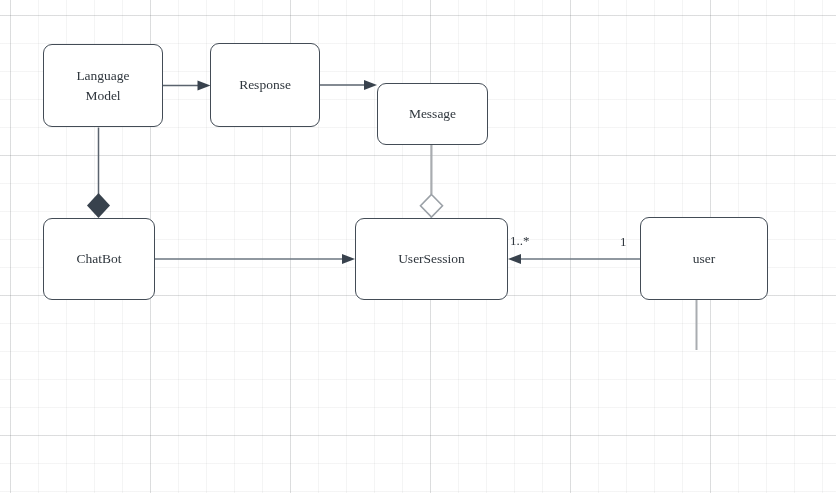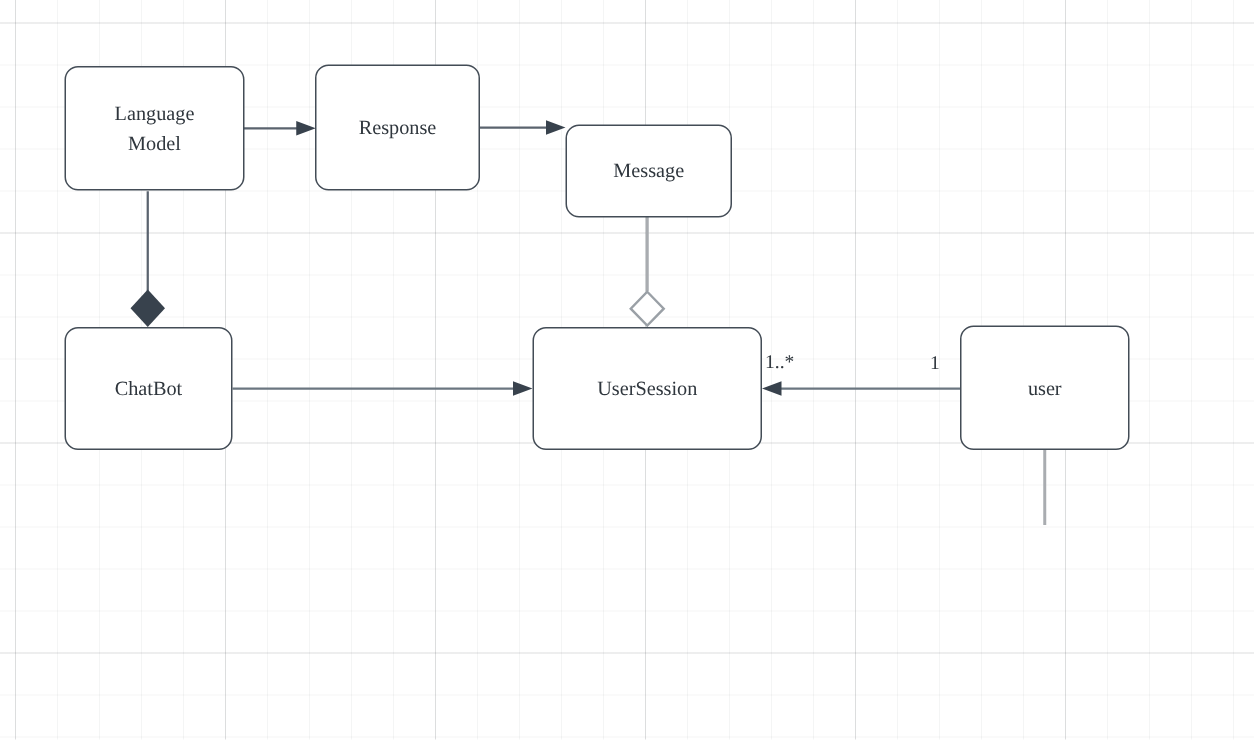--- a/index.html
+++ b/index.html
@@ -41,21 +41,21 @@
     color: #2f363d;
     font-size: 13.5px;
     line-height: 1.45;
   }
   .node .lbl { display: inline-block; max-width: 86px; }
   .n-language-model { left: 43px;  top: 44px;  width: 120px; height: 83px; }
   .n-response       { left: 210px; top: 43px;  width: 110px; height: 84px; align-items: center; }
   .n-message        { left: 377px; top: 43px;  width: 111px; height: 62px; margin-top: 40px; }
   .n-chatbot        { left: 43px;  top: 218px; width: 112px; height: 82px; text-align: right; }
   .n-usersession    { left: 355px; top: 218px; width: 153px; height: 82px; }
-  .n-user           { left: 640px; top: 217px; width: 113px; height: 83px; }
+  .n-user           { left: 640px; top: 217px; width: 128px; height: 83px; }
   .n-preference     { left: 647px; top: 350px; width: 112px; height: 82px; }
   .mult {
     position: absolute;
     color: #2f363d;
     font-size: 13px;
     line-height: 1;
   }
   .m-target { left: 510px; top: 234px; }
   .m-source { left: 620px; top: 235px; }
 </style>

